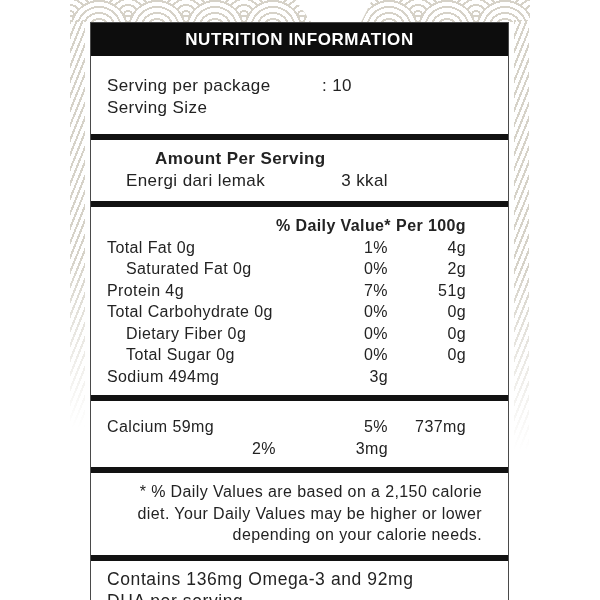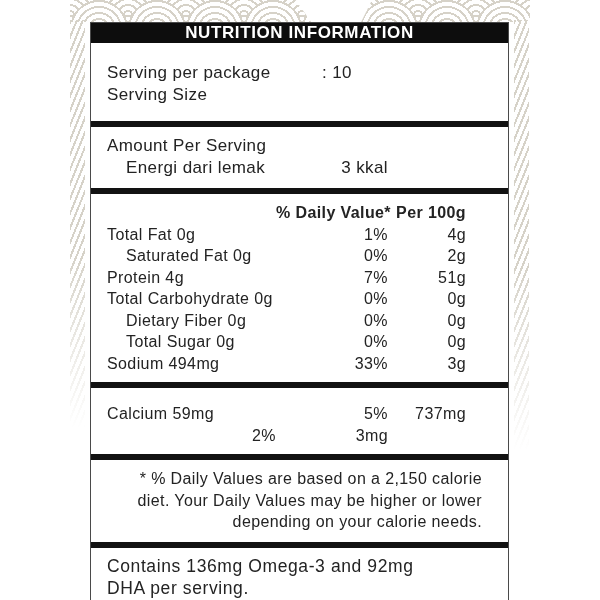--- a/index.html
+++ b/index.html
@@ -48,34 +48,34 @@
     background:linear-gradient(to bottom,rgba(255,255,255,0) 55%,#fff 96%);
   }
   
   .label{
     position:absolute;left:90px;top:22px;width:419px;
     box-sizing:border-box;
     border:1.5px solid var(--border,#4a4a4a);
     background:#fff;
   }
   .header-bar{
-    height:20px;
+    height:33px;
     background:var(--header_bg,#0d0d0d);
     color:var(--header_text,#ffffff);
     display:flex;align-items:center;justify-content:center;
     font-weight:bold;font-size:17px;letter-spacing:0.6px;
   }
   .bar{height:6px;background:var(--bar,#121212);}
   .sec{box-sizing:border-box;letter-spacing:0.4px;}
   
   .sec.serving{padding:19px 42px 15px 16px;font-size:17px;line-height:22px;}
   .srow{display:grid;grid-template-columns:215px 1fr;}
   
   .sec.amount{padding:8px 42px 9px 16px;font-size:17px;line-height:22px;}
-  .amount-heading{font-weight:normal;}
+  .amount-heading{font-weight:bold;margin-left:48px;}
   .grid3{display:grid;grid-template-columns:1fr 112px 78px;}
   .cell-dv,.cell-per{text-align:right;white-space:nowrap;}
   
   .sec.table{padding:8px 42px 8px 16px;font-size:16px;line-height:21.5px;}
   .thead{font-weight:bold;}
   .indent{padding-left:19px;}
   
   .sec.minerals{padding:15px 42px 8px 16px;font-size:16px;line-height:21.5px;}
   
   .sec.footnote{padding:8px 26px 9px 16px;font-size:16px;line-height:21.5px;}
@@ -156,21 +156,20 @@
       <span class="cell-dv">0%</span>
       <span class="cell-per">0g</span>
     </div>
     <div class="grid3">
       <span class="indent">Total Sugar 0g</span>
       <span class="cell-dv">0%</span>
       <span class="cell-per">0g</span>
     </div>
     <div class="grid3">
       <span>Sodium 494mg</span>
-      <span class="cell-dv">33%</span>
       <span class="cell-per">3g</span>
     </div>
   </div>
 
   <div class="bar"></div>
 
   <div class="sec minerals">
     <div class="grid3">
       <span>Calcium 59mg</span>
       <span class="cell-dv">5%</span>

